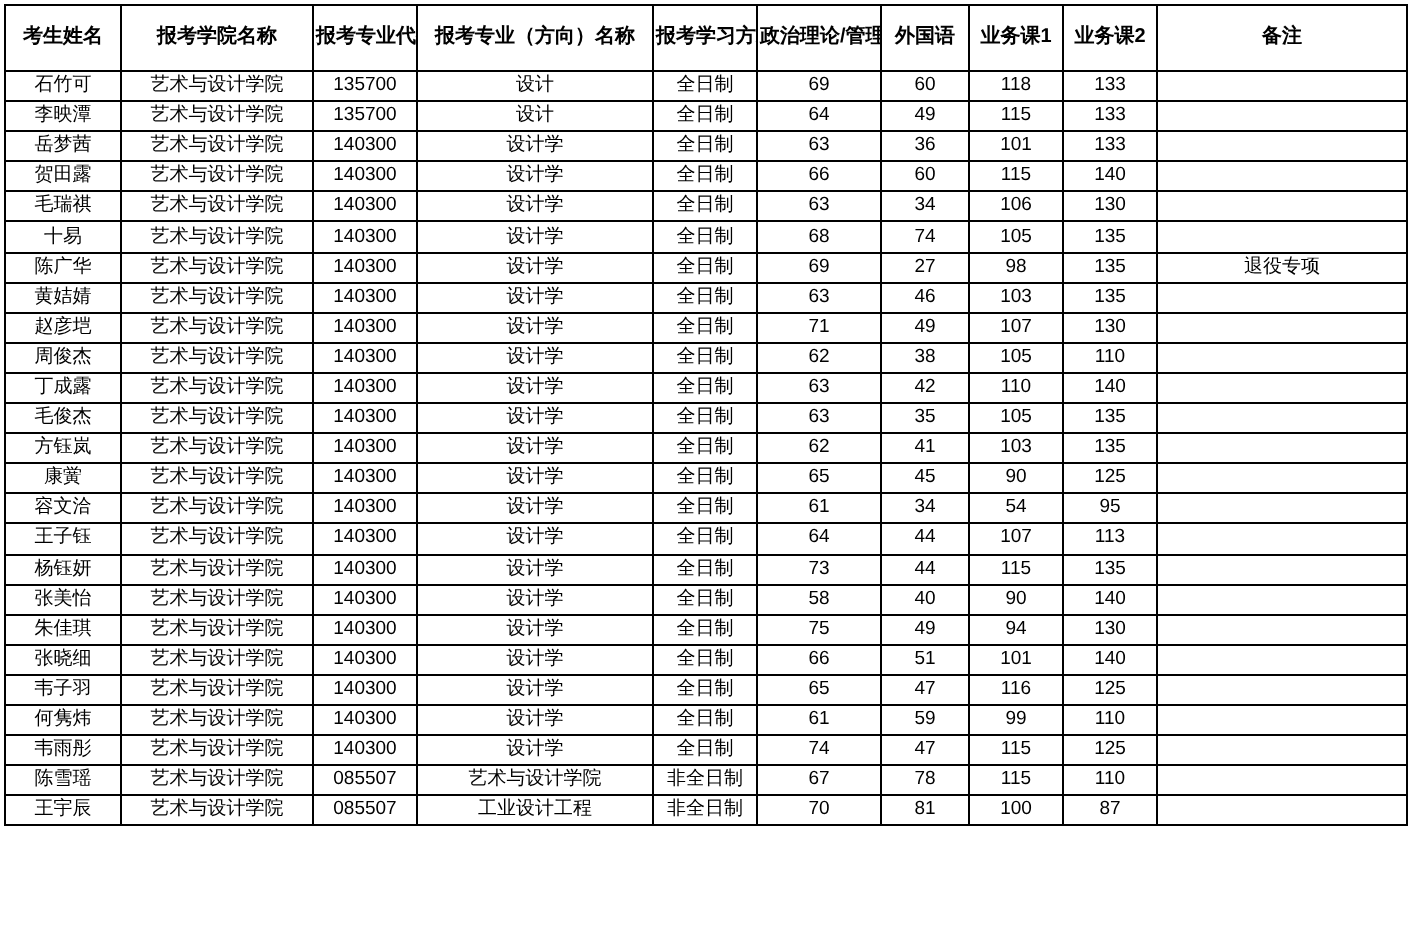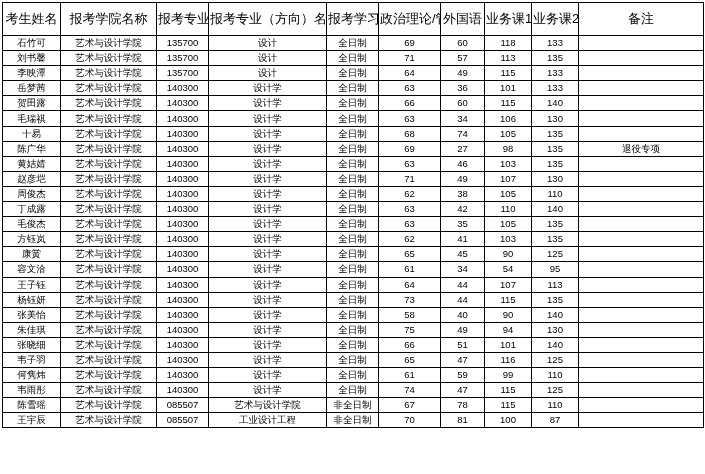--- a/index.html
+++ b/index.html
@@ -29,24 +29,24 @@
     border: 1px solid #000000;
     font-size: 9.5px;
     line-height: 1.05;
     text-align: center;
     vertical-align: middle;
     padding: 0;
     overflow: hidden;
     white-space: nowrap;
   }
   table.grid thead th {
-    font-weight: normal;
+    font-weight: bold;
     height: 30px;
     padding: 1px 1px;
-    font-size: 13px;
+    font-size: 10px;
   }
   table.grid tbody td {
     height: 14.1px;
   }
   .c-name   { width: 58px; }
   .c-college{ width: 96px; }
   .c-majcode{ width: 52px; }
   .c-major  { width: 118px; }
   .c-mode   { width: 52px; }
   .c-politics{ width: 62px; }
@@ -93,32 +93,20 @@
           <td>135700</td>
           <td>设计</td>
           <td>全日制</td>
           <td>69</td>
           <td>60</td>
           <td>118</td>
           <td>133</td>
           <td></td>
         </tr>
         <tr>
-          <td>刘书馨</td>
-          <td>艺术与设计学院</td>
-          <td>135700</td>
-          <td>设计</td>
-          <td>全日制</td>
-          <td>71</td>
-          <td>57</td>
-          <td>113</td>
-          <td>135</td>
-          <td></td>
-        </tr>
-        <tr>
           <td>李映潭</td>
           <td>艺术与设计学院</td>
           <td>135700</td>
           <td>设计</td>
           <td>全日制</td>
           <td>64</td>
           <td>49</td>
           <td>115</td>
           <td>133</td>
           <td></td>

